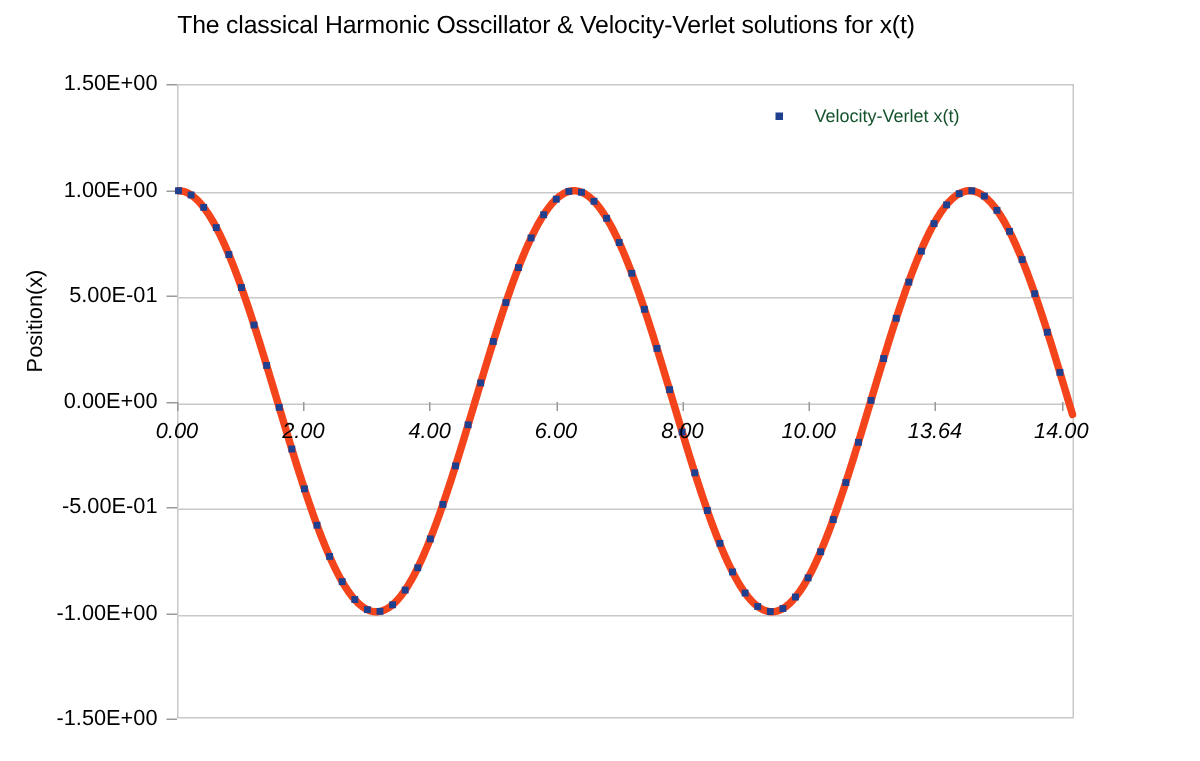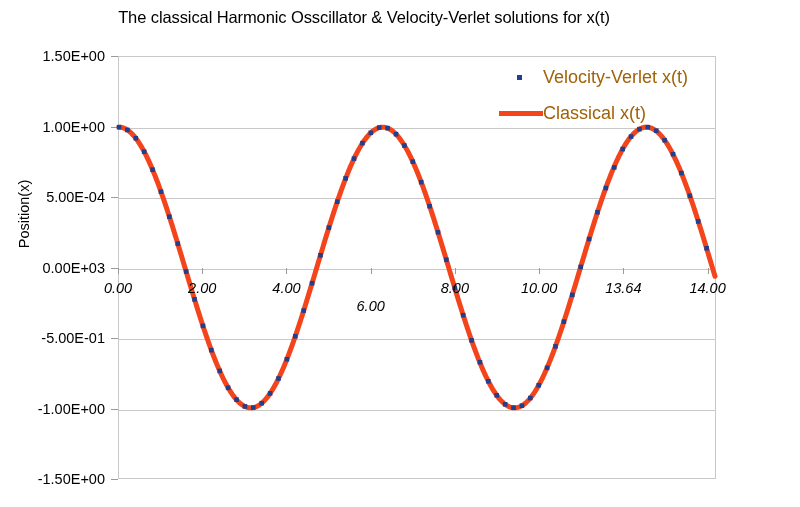--- a/index.html
+++ b/index.html
@@ -174,43 +174,43 @@
   }
   .legend-marker-line {
     position: absolute;
     left: 2px;
     top: 8px;
     width: 44px;
     height: 5px;
     background: #f4441c;
   }
   .legend-text {
-    font-size: 18px;
+    font-size: 12px;
     line-height: 14px;
     white-space: nowrap;
-    color: #a16207;
+    color: #14532d;
   }
 </style>
 </head>
 <body>
 
 <div id="chart-root">
 
   <div id="chart-title">The classical Harmonic Osscillator &amp; Velocity-Verlet solutions for x(t)</div>
 
   <div id="y-axis-title">Position(x)</div>
   <div id="y-axis-ticks">
       <div class="ytick-mark" style="top: 0px;"></div>
       <div class="ytick-label" style="top: 0px;">1.50E+00</div>
       <div class="ytick-mark" style="top: 70.5px;"></div>
       <div class="ytick-label" style="top: 70.5px;">1.00E+00</div>
       <div class="ytick-mark" style="top: 141px;"></div>
-      <div class="ytick-label" style="top: 141px;">5.00E-04</div>
+      <div class="ytick-label" style="top: 141px;">5.00E-01</div>
       <div class="ytick-mark" style="top: 211.5px;"></div>
-      <div class="ytick-label" style="top: 211.5px;">0.00E+03</div>
+      <div class="ytick-label" style="top: 211.5px;">0.00E+00</div>
       <div class="ytick-mark" style="top: 282px;"></div>
       <div class="ytick-label" style="top: 282px;">-5.00E-01</div>
       <div class="ytick-mark" style="top: 352.5px;"></div>
       <div class="ytick-label" style="top: 352.5px;">-1.00E+00</div>
       <div class="ytick-mark" style="top: 423px;"></div>
       <div class="ytick-label" style="top: 423px; text-align: center;">-1.50E+00</div>
     </div>
 
   <div id="plot-area">
     <div id="grid-layer">
@@ -299,39 +299,33 @@
   </div>
 
   <div id="x-axis-ticks">
       <div class="xtick-mark" style="left: 0px;"></div>
       <div class="xtick-label" style="left: 0px;">0.00</div>
       <div class="xtick-mark" style="left: 84.2254px;"></div>
       <div class="xtick-label" style="left: 84.2254px;">2.00</div>
       <div class="xtick-mark" style="left: 168.451px;"></div>
       <div class="xtick-label" style="left: 168.451px;">4.00</div>
       <div class="xtick-mark" style="left: 252.676px;"></div>
-      <div class="xtick-label" style="left: 252.676px; margin-top: 18px;">6.00</div>
+      <div class="xtick-label" style="left: 252.676px;">6.00</div>
       <div class="xtick-mark" style="left: 336.901px;"></div>
       <div class="xtick-label" style="left: 336.901px;">8.00</div>
       <div class="xtick-mark" style="left: 421.127px;"></div>
       <div class="xtick-label" style="left: 421.127px;">10.00</div>
       <div class="xtick-mark" style="left: 505.352px;"></div>
       <div class="xtick-label" style="left: 505.352px;">13.64</div>
       <div class="xtick-mark" style="left: 589.577px;"></div>
       <div class="xtick-label" style="left: 589.577px;">14.00</div>
     </div>
 
   <div id="legend">
     <div class="legend-row" style="top:0px;">
       <span class="legend-swatch">
         <span class="legend-marker-dot"></span>
       </span>
       <span class="legend-text">Velocity-Verlet x(t)</span>
     </div>
-    <div class="legend-row" style="top:36px;">
-      <span class="legend-swatch">
-        <span class="legend-marker-line"></span>
-      </span>
-      <span class="legend-text">Classical x(t)</span>
-    </div>
   </div>
 
 </div>
 
 </body></html>

